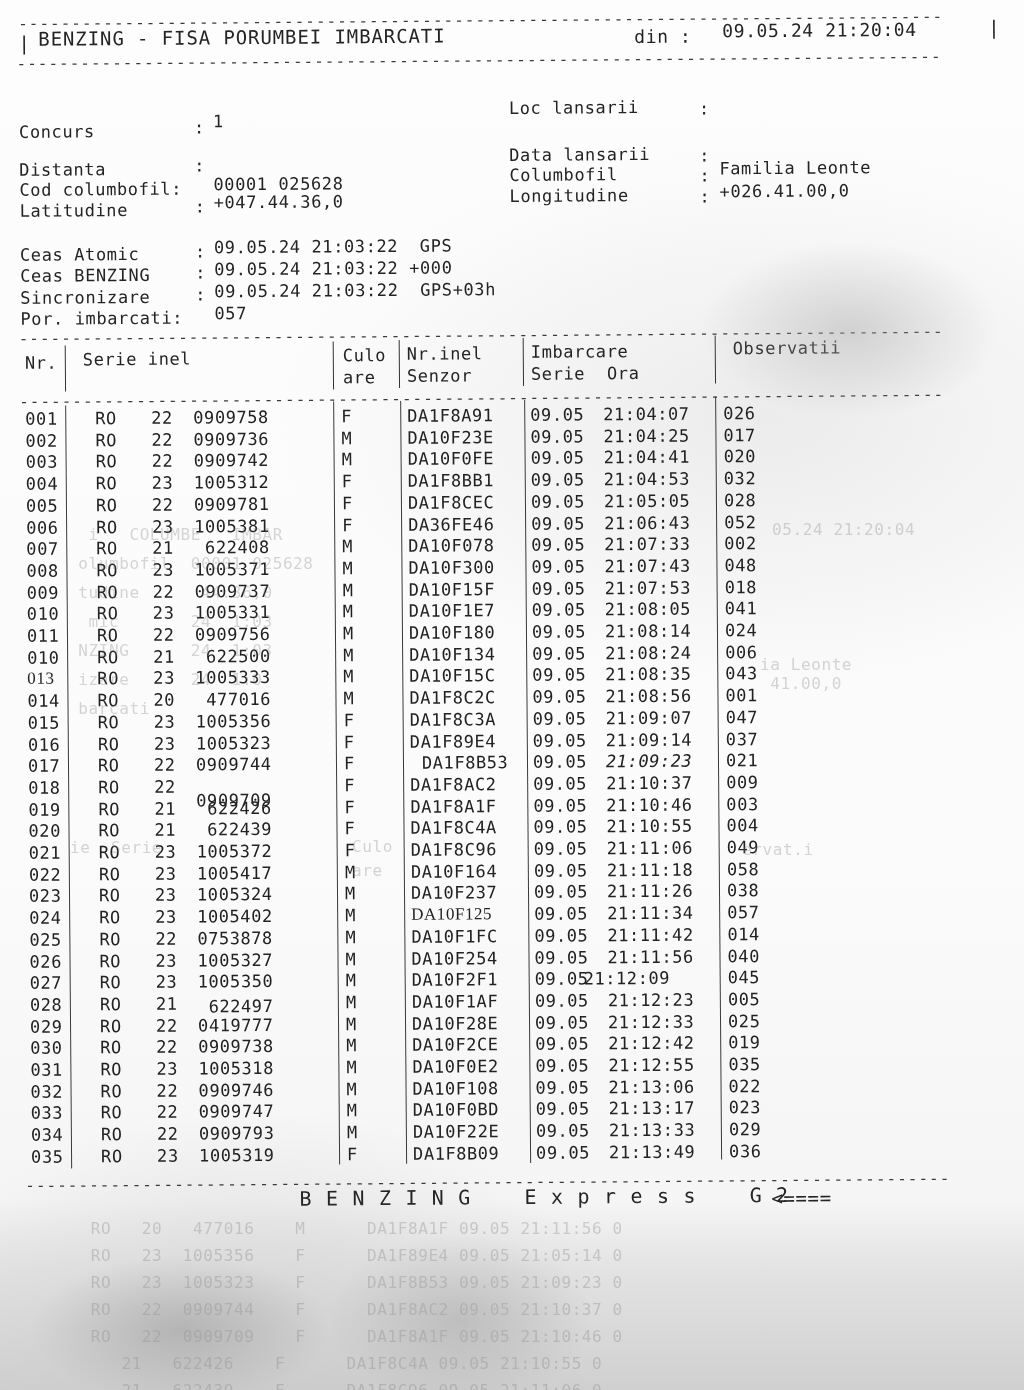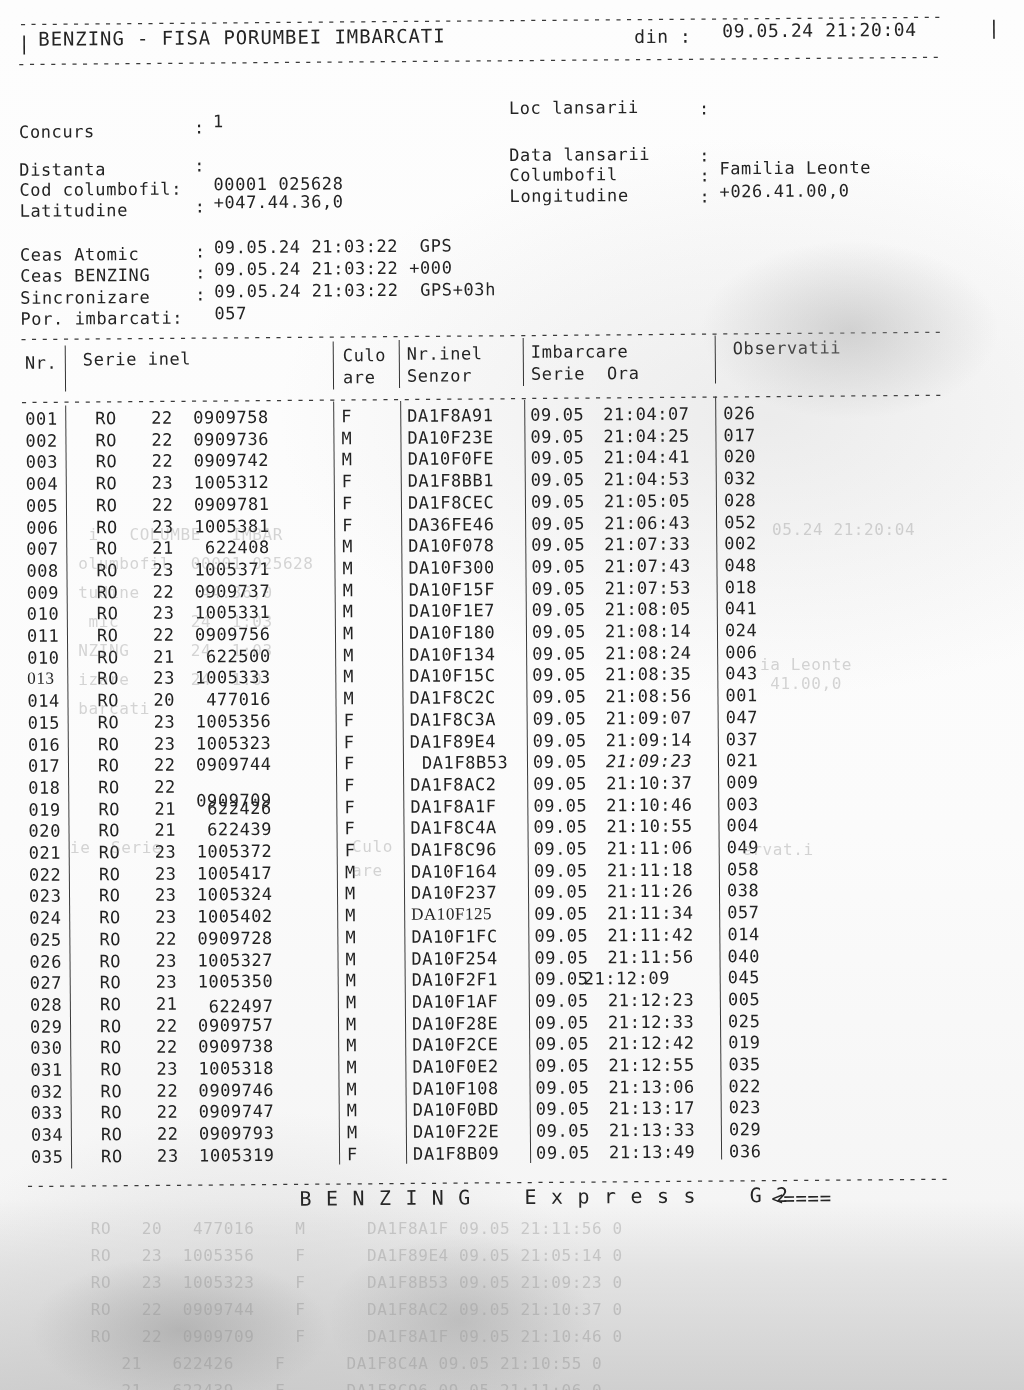--- a/index.html
+++ b/index.html
@@ -412,21 +412,21 @@
       <div class="rowline" style="left: 190px; top: 904.1px;">1005402</div>
       <div class="rowline" style="left: 338px; top: 904.1px;">M</div>
       <div class="rowline" style="left: 404px; top: 904.1px; font-family: Liberation Serif, serif;">DA10F125</div>
       <div class="rowline" style="left: 527px; top: 904.1px;">09.05</div>
       <div class="rowline" style="left: 600px; top: 904.1px;">21:11:34</div>
       <div class="rowline" style="left: 720px; top: 904.1px;">057</div>
       <div></div>
       <div class="rowline" style="left: 22px; top: 925.8px;">025</div>
       <div class="rowline" style="left: 92px; top: 925.8px;">RO</div>
       <div class="rowline" style="left: 148px; top: 925.8px;">22</div>
-      <div class="rowline" style="left: 190px; top: 925.8px;">0909728</div>
+      <div class="rowline" style="left: 190px; top: 925.8px;">0753878</div>
       <div class="rowline" style="left: 338px; top: 925.8px;">M</div>
       <div class="rowline" style="left: 404px; top: 925.8px;">DA10F1FC</div>
       <div class="rowline" style="left: 527px; top: 925.8px;">09.05</div>
       <div class="rowline" style="left: 600px; top: 925.8px;">21:11:42</div>
       <div class="rowline" style="left: 720px; top: 925.8px;">014</div>
       <div></div>
       <div class="rowline" style="left: 22px; top: 947.5px;">026</div>
       <div class="rowline" style="left: 92px; top: 947.5px;">RO</div>
       <div class="rowline" style="left: 148px; top: 947.5px;">23</div>
       <div class="rowline" style="left: 190px; top: 947.5px;">1005327</div>
@@ -452,21 +452,21 @@
       <div class="rowline" style="left: 190px; top: 994px;"> 622497</div>
       <div class="rowline" style="left: 338px; top: 990.9px;">M</div>
       <div class="rowline" style="left: 404px; top: 990.9px;">DA10F1AF</div>
       <div class="rowline" style="left: 527px; top: 990.9px;">09.05</div>
       <div class="rowline" style="left: 600px; top: 990.9px;">21:12:23</div>
       <div class="rowline" style="left: 720px; top: 990.9px;">005</div>
       <div></div>
       <div class="rowline" style="left: 22px; top: 1012.6px;">029</div>
       <div class="rowline" style="left: 92px; top: 1012.6px;">RO</div>
       <div class="rowline" style="left: 148px; top: 1012.6px;">22</div>
-      <div class="rowline" style="left: 190px; top: 1012.6px;">0909757</div>
+      <div class="rowline" style="left: 190px; top: 1012.6px;">0419777</div>
       <div class="rowline" style="left: 338px; top: 1012.6px;">M</div>
       <div class="rowline" style="left: 404px; top: 1012.6px;">DA10F28E</div>
       <div class="rowline" style="left: 527px; top: 1012.6px;">09.05</div>
       <div class="rowline" style="left: 600px; top: 1012.6px;">21:12:33</div>
       <div class="rowline" style="left: 720px; top: 1012.6px;">025</div>
       <div></div>
       <div class="rowline" style="left: 22px; top: 1034.3px;">030</div>
       <div class="rowline" style="left: 92px; top: 1034.3px;">RO</div>
       <div class="rowline" style="left: 148px; top: 1034.3px;">22</div>
       <div class="rowline" style="left: 190px; top: 1034.3px;">0909738</div>

